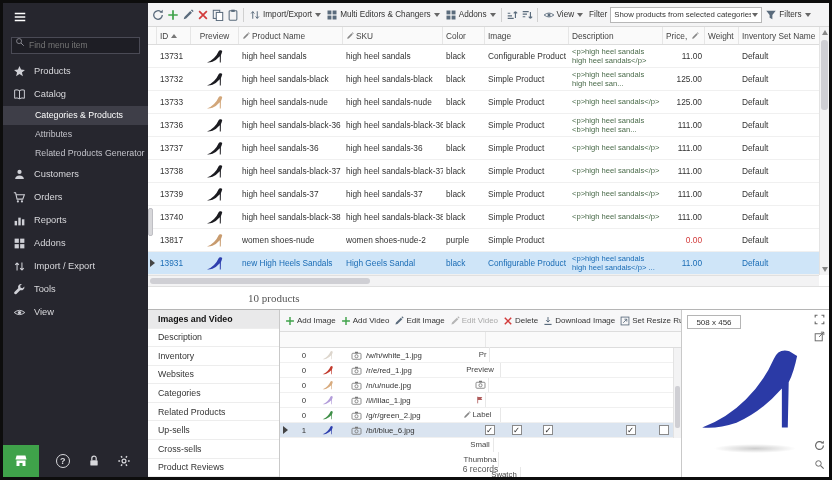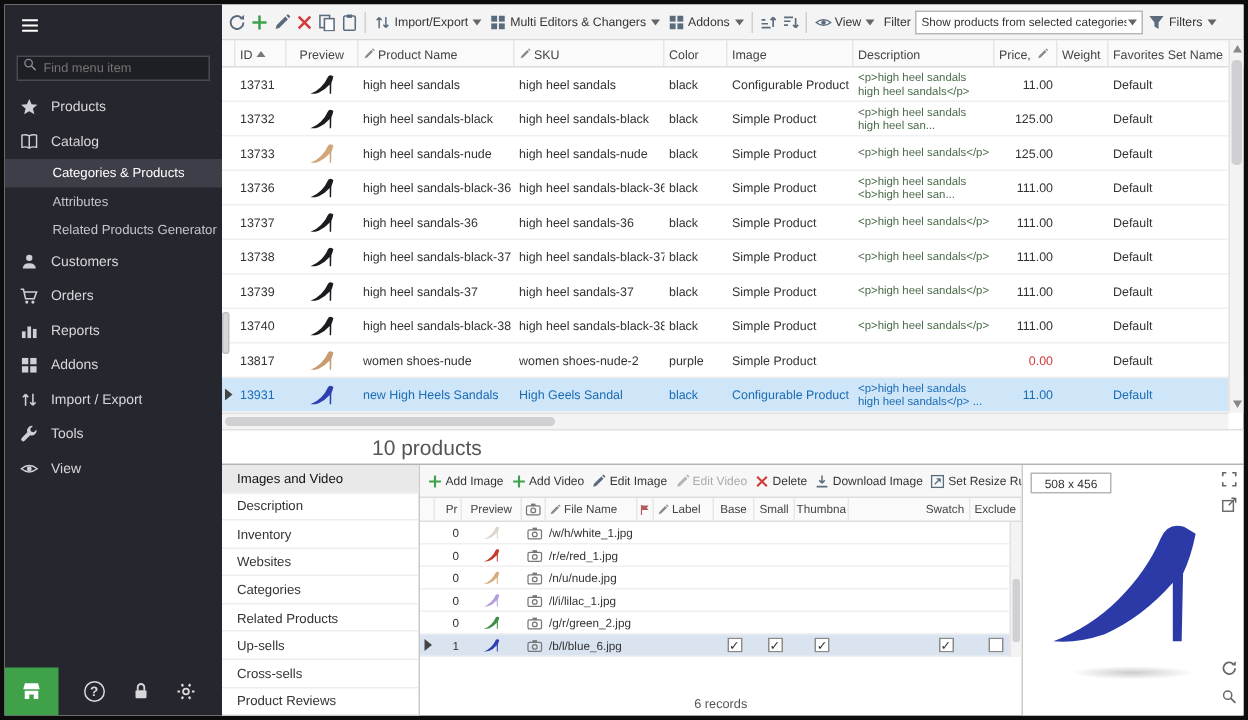--- a/index.html
+++ b/index.html
@@ -69,39 +69,39 @@
   .prow.psel .c,.prow.psel .desc-inner{color:#1a6cb5;}
   .rowmark{width:0;height:0;border-top:4px solid transparent;border-bottom:4px solid transparent;border-left:5px solid #444;}
   .shoe-sm2{width:18px;height:18px;}
   .vscroll{position:absolute;right:0;top:24px;height:248px;width:10px;background:#f3f3f4;border-left:1px solid #e3e3e3;}
   .sb-arrow{width:0;height:0;border-left:3px solid transparent;border-right:3px solid transparent;margin:3px auto;}
   .sb-arrow.up{border-bottom:5px solid #888;}
   .sb-arrow.down{border-top:5px solid #888;position:absolute;bottom:0;left:2px;}
   .sb-thumb{position:absolute;top:13px;left:1px;width:7px;height:70px;background:#cfcfd4;border-radius:3px;}
   .hscroll{position:absolute;top:272px;left:0;right:10px;height:11px;background:#f3f3f4;border-top:1px solid #e0e0e0;}
   .hthumb{position:absolute;left:2px;top:2px;width:220px;height:6px;background:#cfcfd4;border-radius:3px;}
-  .pg-footer{position:absolute;top:283px;left:0;right:0;height:23px;border-top:1px solid #e0e0e0;display:flex;align-items:center;padding-left:100px;font-size:14px;color:#555;background:#fff;}
+  .pg-footer{position:absolute;top:283px;left:0;right:0;height:23px;border-top:1px solid #e0e0e0;display:flex;align-items:center;padding-left:100px;font-size:11px;color:#555;background:#fff;font-family:Liberation Serif, serif;}
   .splitter{position:absolute;left:0;top:205px;width:5px;height:28px;background:#d7d7da;border:1px solid #bfbfc4;border-radius:2px;}
 
   
   .bottom{position:absolute;left:145px;top:306px;width:681px;height:168px;display:flex;border-top:1px solid #b5b5b5;background:#fff;}
   .tabs{width:132px;border-right:1px solid #c9c9c9;display:flex;flex-direction:column;background:#fff;flex:none;}
   .tab{flex:1;display:flex;align-items:center;padding-left:10px;font-size:8.8px;color:#333;border-bottom:1px solid #ededed;overflow:hidden;white-space:nowrap;}
-  .tab.active{background:#e9e9ea;font-weight:normal;color:#111;}
+  .tab.active{background:#e9e9ea;font-weight:bold;color:#111;}
   .center{flex:1;display:flex;flex-direction:column;position:relative;border-right:1px solid #c9c9c9;overflow:hidden;}
   .img-toolbar{height:22px;display:flex;align-items:center;gap:1px;padding:0 3px;background:#f7f7f8;border-bottom:1px solid #ddd;overflow:hidden;}
   .itb-btn{display:flex;align-items:center;gap:2px;padding:0 2px;flex:none;}
   .itb-label{font-size:8px;color:#333;white-space:nowrap;}
   .itb-btn.dis .itb-label{color:#aaa;}
   .tbic{width:10px;height:10px;}
   .tbic.normal{color:#5a6b7c;}
   .tbic.disabled{color:#b5b5b5;}
   .tbic.green{color:#3fa24a;}
   .tbic.red{color:#d23b3b;}
-  .ig-header{height:16px;display:flex;align-items:center;background:#fafafa;border-bottom:1px solid #ddd;font-size:7.8px;color:#444;}
+  .ig-header{height:16px;display:flex;align-items:center;background:#fafafa;border-bottom:1px solid #ddd;font-size:7.8px;color:#444;flex-direction:column;}
   .ig-header .ic{border-right:1px solid #e8e8e8;height:100%;display:flex;align-items:center;}
   .ic{padding:0 2px;overflow:hidden;white-space:nowrap;}
   .i-exp{width:10px;flex:none;padding:0;display:flex;align-items:center;justify-content:center;}
   .i-pos{width:18px;flex:none;justify-content:flex-end;text-align:right;}
   .i-prev{width:40px;flex:none;display:flex;align-items:center;justify-content:center;}
   .i-cam{width:16px;flex:none;display:flex;align-items:center;justify-content:center;}
   .i-file{flex:1;}
   .i-flag{width:11px;flex:none;display:flex;align-items:center;justify-content:center;padding:0;}
   .i-label{width:40px;flex:none;}
   .i-base{width:27px;flex:none;display:flex;align-items:center;justify-content:center;}
@@ -482,21 +482,21 @@
         <div class="c cprice">
             <span>Price,</span>
             <svg class="hp" style="margin-left:2px">
               <use href="#i-pencil"></use>
             </svg>
           </div>
         <div class="c cweight">
             <span>Weight</span>
           </div>
         <div class="c cset">
-            <span>Favorites Set Name</span>
+            <span>Inventory Set Name</span>
           </div>
       </div>
       <div class="pg-body">
           <div class="prow">
             <div class="c cm"></div>
             <div class="c cid">13731</div>
             <div class="c cprev">
               <svg class="shoe-sm2" style="color: rgb(27, 27, 32);">
                 <use href="#i-shoe"></use>
               </svg>

